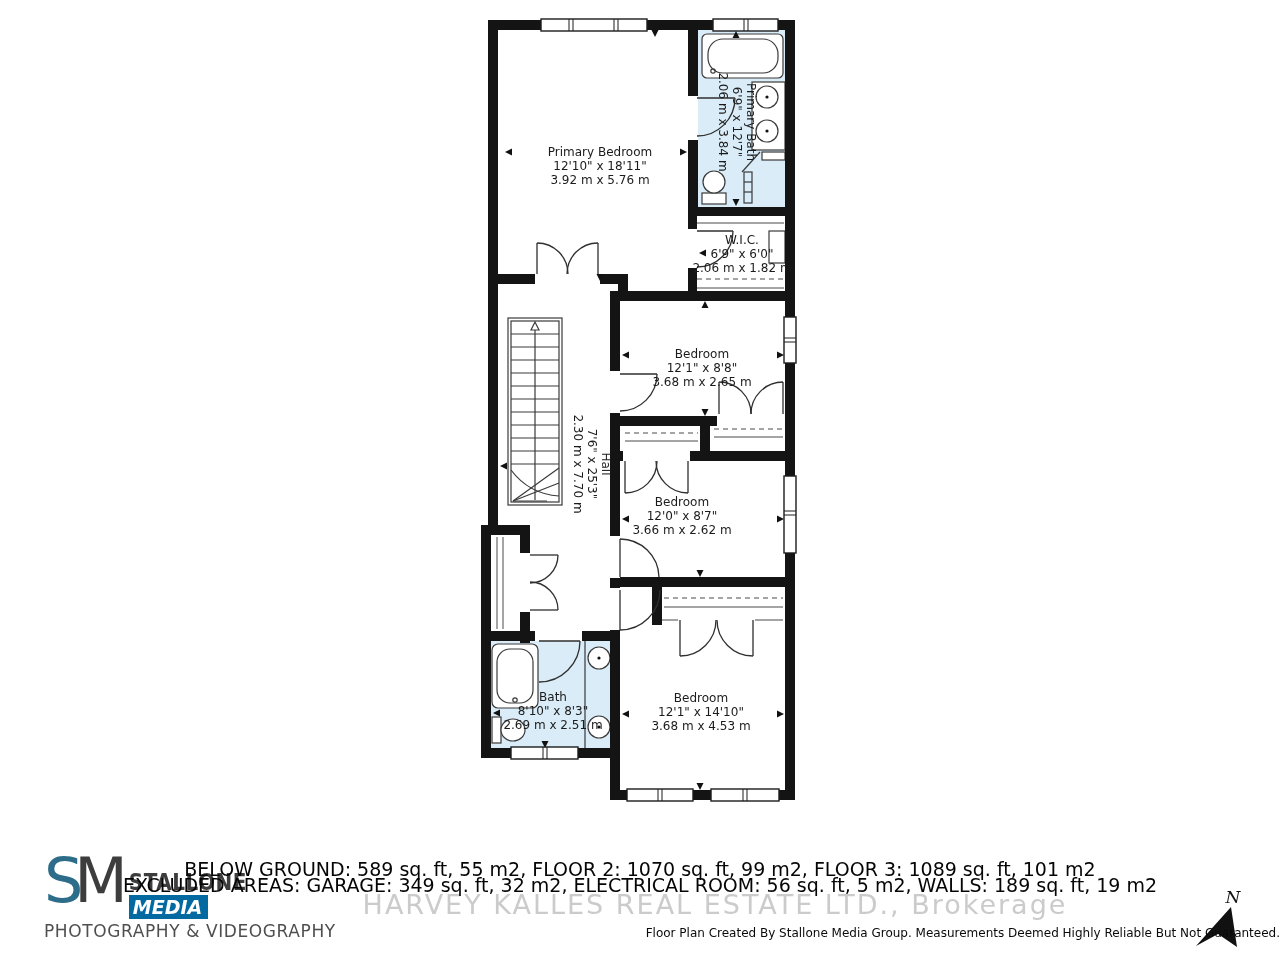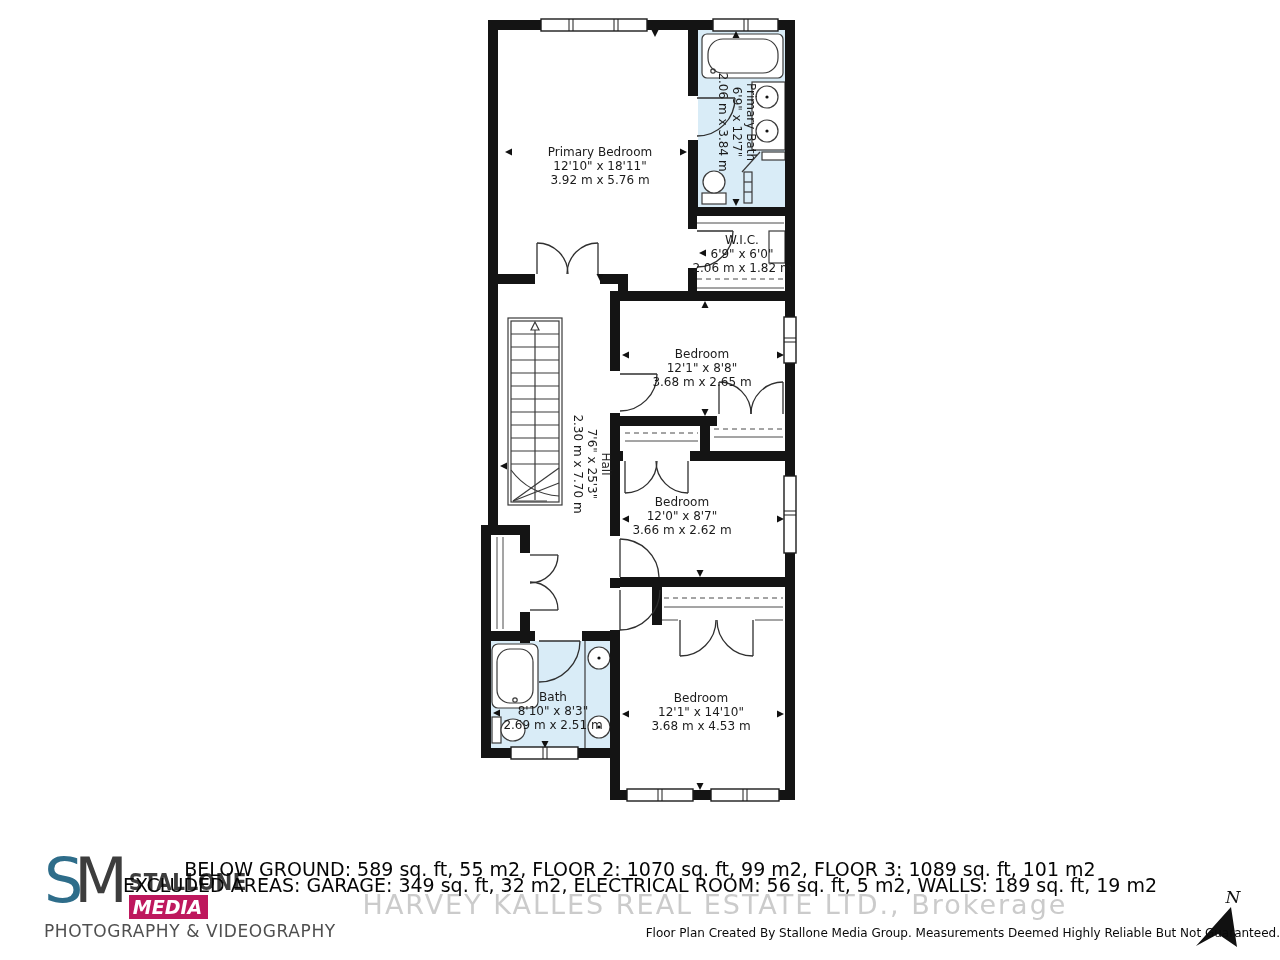--- a/index.html
+++ b/index.html
@@ -30,21 +30,21 @@
   
   .logo{position:absolute;left:44px;top:853px;width:185px;z-index:3;}
   .logo-top{display:flex;align-items:flex-start;}
   .monogram{font-weight:400;font-size:62px;line-height:56px;letter-spacing:-9px;
             font-family:"DejaVu Sans",sans-serif;}
   .mono-s{color:#2e6d8a;}
   .mono-m{color:#3d3d3d;}
   .logo-right{margin-left:10px;margin-top:16px;}
   .logo-stallone{font-weight:800;font-size:20px;line-height:22px;color:#3d3d3d;
                  letter-spacing:0.5px;transform:scaleY(1.15);transform-origin:top left;}
-  .logo-media{margin-top:4px;background:#be185d;color:#ffffff;font-weight:800;font-style:italic;
+  .logo-media{margin-top:4px;background:#0369a1;color:#ffffff;font-weight:800;font-style:italic;
               font-size:19px;line-height:24px;padding:0 6px 0 4px;display:inline-block;}
   .logo-tagline{margin-top:2px;font-size:17px;color:#4f4f4f;letter-spacing:0.6px;white-space:nowrap;}
 </style>
 </head>
 <body>
 
 <div class="canvas">
 
 <svg width="1280" height="960" viewBox="0 0 1280 960">
 

